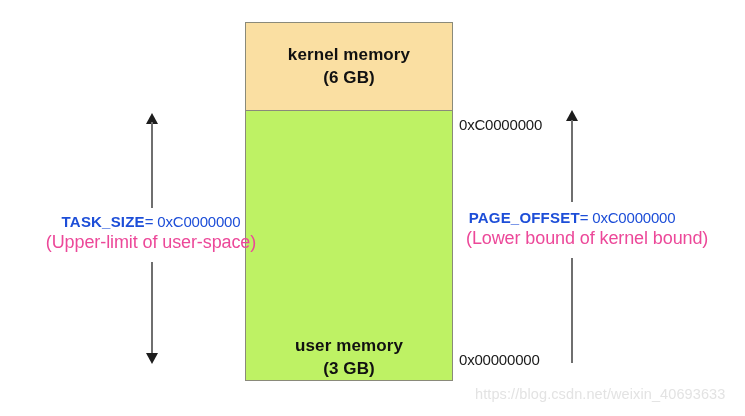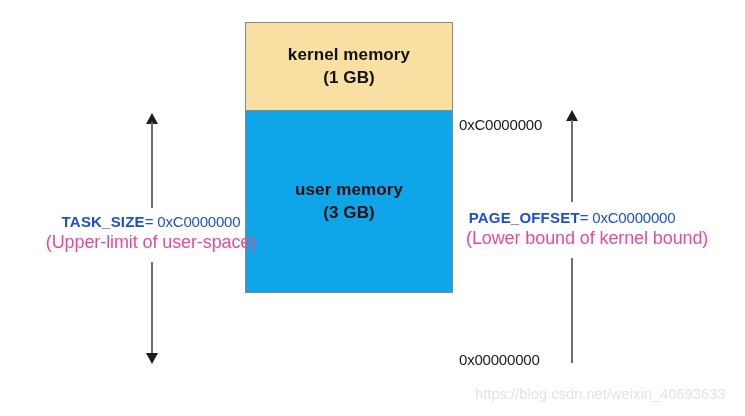--- a/index.html
+++ b/index.html
@@ -35,22 +35,23 @@
     left: 245px;
     top: 22px;
     width: 208px;
     height: 89px;
     background: #fadfa2;
   }
   #user-block {
     left: 245px;
     top: 110px;
     width: 208px;
-    height: 183px;
-    background: #0ea5e9;
+    height: 271px;
+    background: #bef264;
+    justify-content: flex-end;
   }
   .block-title {
     font-size: 17px;
     font-weight: bold;
     color: #111111;
     line-height: 1.32;
     letter-spacing: 0.1px;
   }
   .block-size {
     font-size: 17px;
@@ -141,21 +142,21 @@
     white-space: nowrap;
   }
 </style>
 </head>
 <body>
 
 <div id="canvas">
 
   <div class="mem-box" id="kernel-block">
     <div class="block-title">kernel memory</div>
-    <div class="block-size">(1 GB)</div>
+    <div class="block-size">(6 GB)</div>
   </div>
 
   <div class="mem-box" id="user-block">
     <div class="block-title">user memory</div>
     <div class="block-size">(3 GB)</div>
   </div>
 
   <div class="addr-label" id="addr-top">0xC0000000</div>
   <div class="addr-label" id="addr-bottom">0x00000000</div>
 

